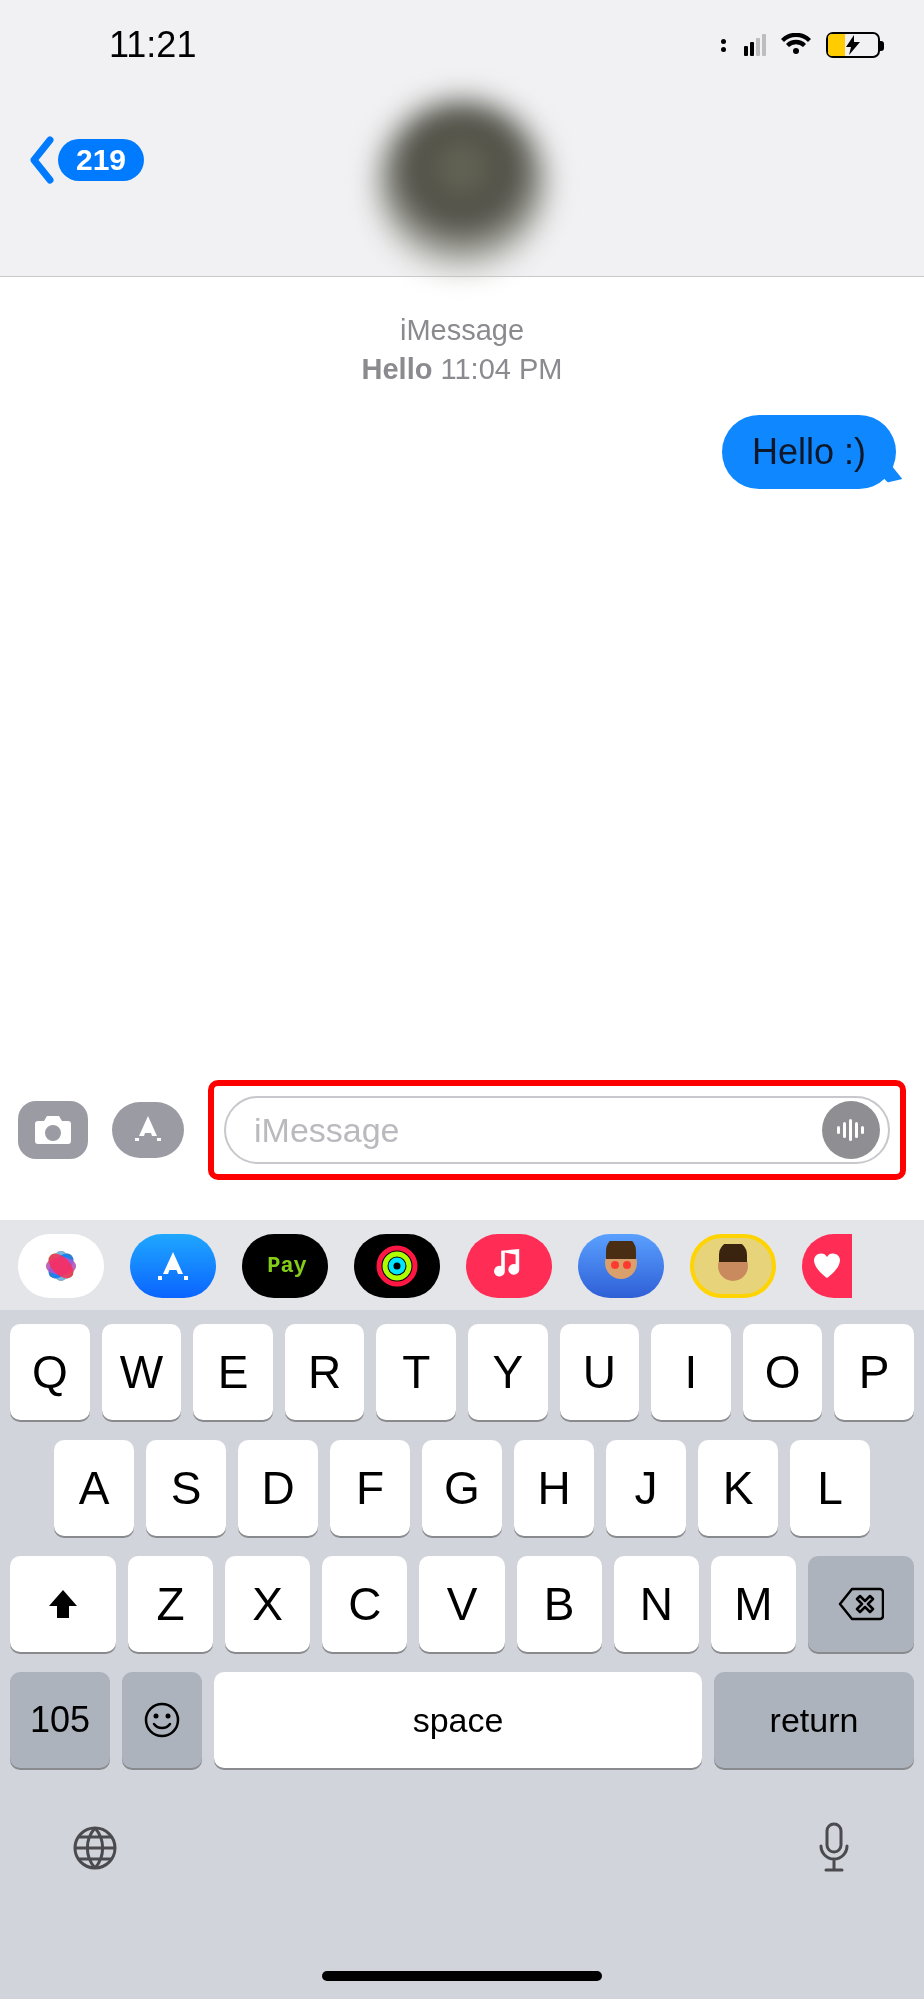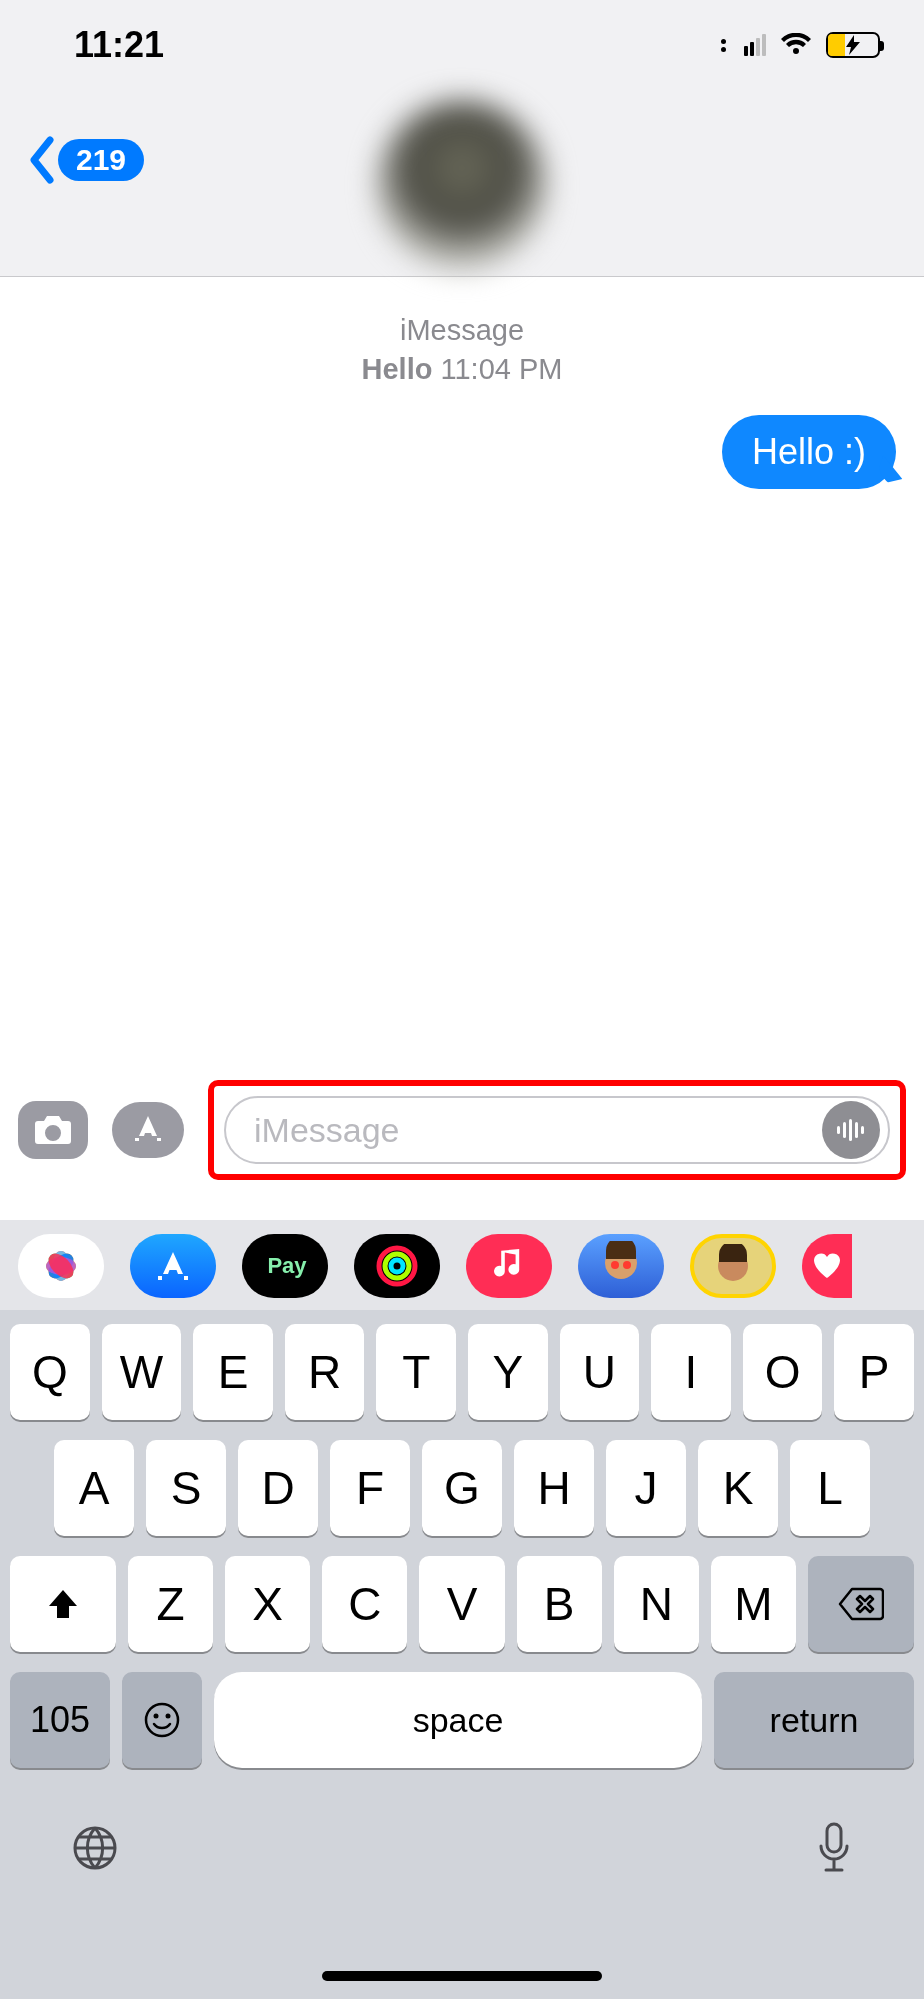--- a/index.html
+++ b/index.html
@@ -26,21 +26,21 @@
   
   .header{
     background:var(--header-gray);
     border-bottom:1px solid #c9c9cc;
     height:277px;
     position:relative;
   }
   .status-bar{
     display:flex;justify-content:space-between;align-items:center;
     padding:24px 44px 0 74px;
-    font-size:36px;font-weight:700;
+    font-size:36px;font-weight:400;margin-left:35px;
   }
   .status-right{display:flex;align-items:center;gap:14px;}
   .signal-icon{display:flex;align-items:flex-end;gap:2px;}
   .signal-icon span{width:4px;background:#000;display:inline-block;border-radius:1px;}
   .signal-icon span:nth-child(1){height:10px;}
   .signal-icon span:nth-child(2){height:14px;}
   .signal-icon span:nth-child(3){height:18px;background:#bdbdbd;}
   .signal-icon span:nth-child(4){height:22px;background:#bdbdbd;}
   .signal-dots{display:flex;flex-direction:column;gap:3px;margin-right:4px;}
   .signal-dots span{width:5px;height:5px;background:#000;border-radius:50%;}
@@ -72,21 +72,21 @@
 
   
   .convo{padding:24px 28px 0;}
   .timestamp{
     text-align:center;color:var(--text-gray);font-size:29px;line-height:1.35;
     margin:10px 0 26px;
   }
   .timestamp .t-strong{font-weight:600;}
   .bubble-row{display:flex;justify-content:flex-end;}
   .bubble{
-    background:var(--bubble-blue);color:#ffffff;
+    background:var(--bubble-blue);color:#0f172a;
     font-size:36px;padding:16px 30px;border-radius:40px;
     position:relative;max-width:70%;
   }
   .bubble::after{
     content:"";position:absolute;right:-8px;bottom:4px;
     width:26px;height:26px;background:var(--bubble-blue);
     border-bottom-left-radius:30px 20px;
     transform:rotate(20deg);
     clip-path:polygon(0 0,100% 60%,40% 100%,0 100%);
   }
@@ -128,21 +128,21 @@
     display:flex;gap:26px;align-items:center;
     overflow:hidden;
   }
   .app-pill{
     width:86px;height:64px;border-radius:32px;flex:0 0 auto;
     display:flex;align-items:center;justify-content:center;
     color:#fff;font-size:30px;font-weight:600;
   }
   .app-photos{background:#fff;}
   .app-store{background:linear-gradient(180deg,#1fa7ff,#0a64ff);}
-  .app-pay{background:#000;color:#86efac;font-size:22px;}
+  .app-pay{background:#000;color:#84cc16;font-size:22px;font-family:Liberation Mono, monospace;}
   .app-fitness{background:#000;}
   .app-music{background:#ff2d55;}
   .app-memoji1{background:linear-gradient(180deg,#5aa0ff,#2e5fd6);}
   .app-memoji2{background:#e6d37a;border:4px solid #ffd400;}
   .app-heart{background:#ff2d55;border-radius:32px 0 0 32px;width:50px;}
 
   
   .keyboard{
     position:absolute;left:0;right:0;top:1310px;bottom:0;
     background:var(--kbd-bg);
@@ -155,21 +155,21 @@
     border-radius:10px;
     box-shadow:0 2px 0 var(--shadow);
     height:96px;flex:1;
     display:flex;align-items:center;justify-content:center;
     font-size:46px;
   }
   .krow.r2{padding:0 44px;}
   .key.wide{flex:0 0 106px;}
   .key.dark{background:var(--key-dark);}
   .key.shift svg{display:block;}
-  .key.space{flex:1;font-size:34px;border-radius:28px;}
+  .key.space{flex:1;font-size:34px;}
   .key.num{flex:0 0 100px;font-size:36px;}
   .key.emoji{flex:0 0 80px;font-size:40px;}
   .key.return{flex:0 0 200px;background:var(--key-dark);font-size:34px;}
 
   .kbottom{
     display:flex;align-items:center;justify-content:space-between;
     padding:32px 60px 0;
   }
   .kbottom .globe,.kbottom .mic{font-size:52px;color:#4a4a4f;}
   .home-indicator{

